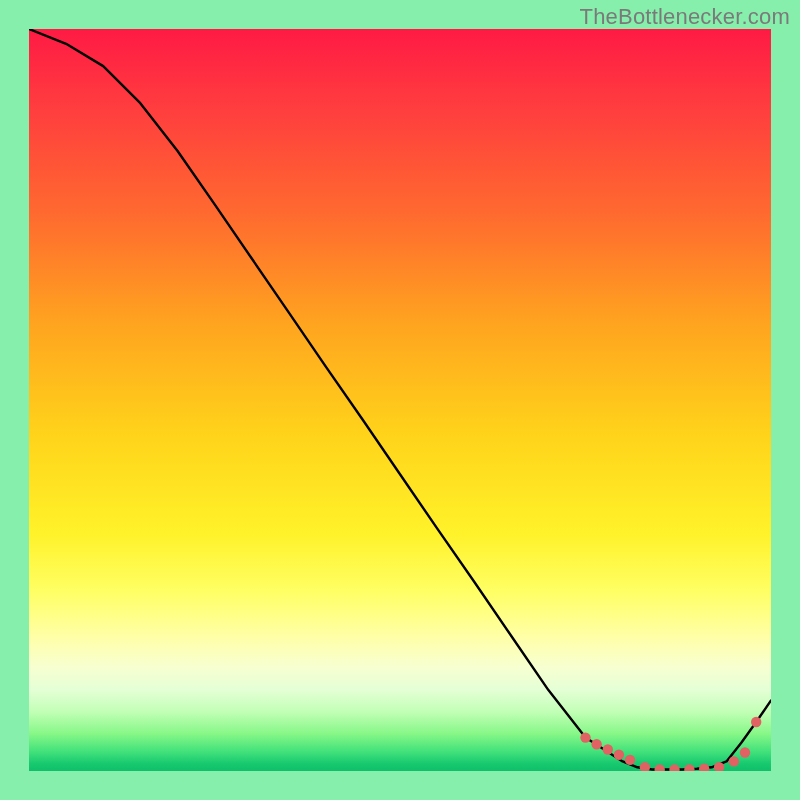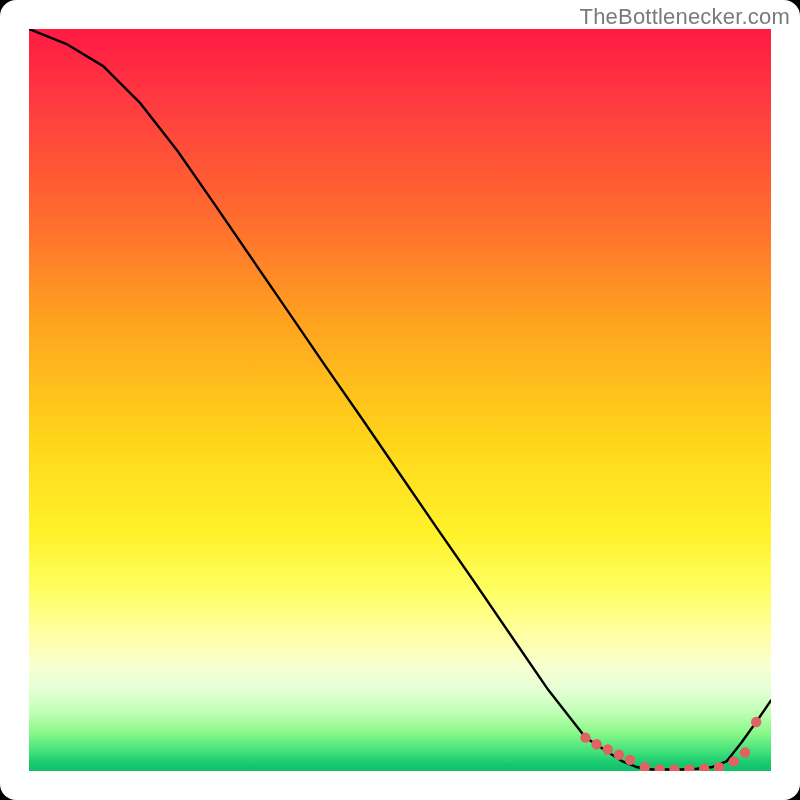--- a/index.html
+++ b/index.html
@@ -8,22 +8,21 @@
     background: #000;
     width: 800px;
     height: 800px;
     overflow: hidden;
     font-family: Arial, Helvetica, sans-serif;
   }
   .frame {
     position: relative;
     width: 800px;
     height: 800px;
-    background: #ffffff;
-    border-radius: 16px;
+    background: #86efac;
   }
   .watermark {
     position: absolute;
     top: 4px;
     right: 10px;
     color: #7a7a7a;
     font-size: 22px;
     letter-spacing: 0.2px;
     z-index: 4;
   }

